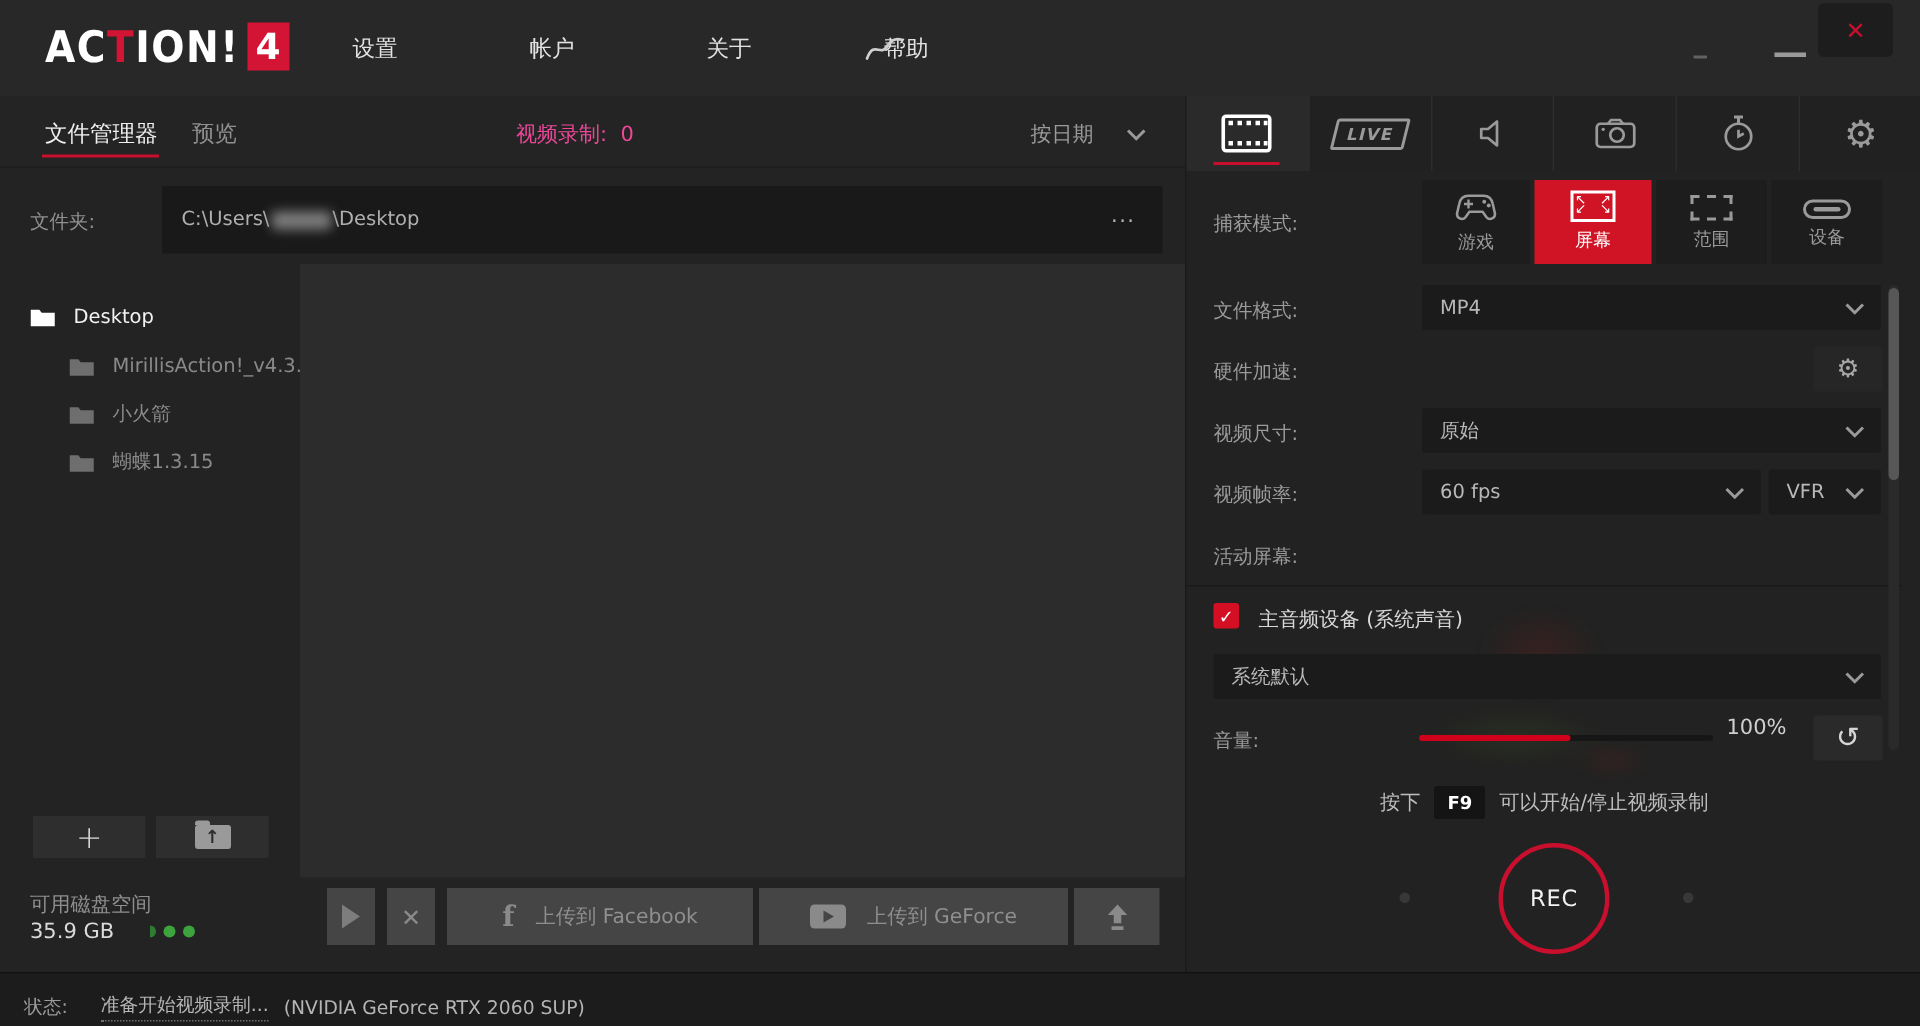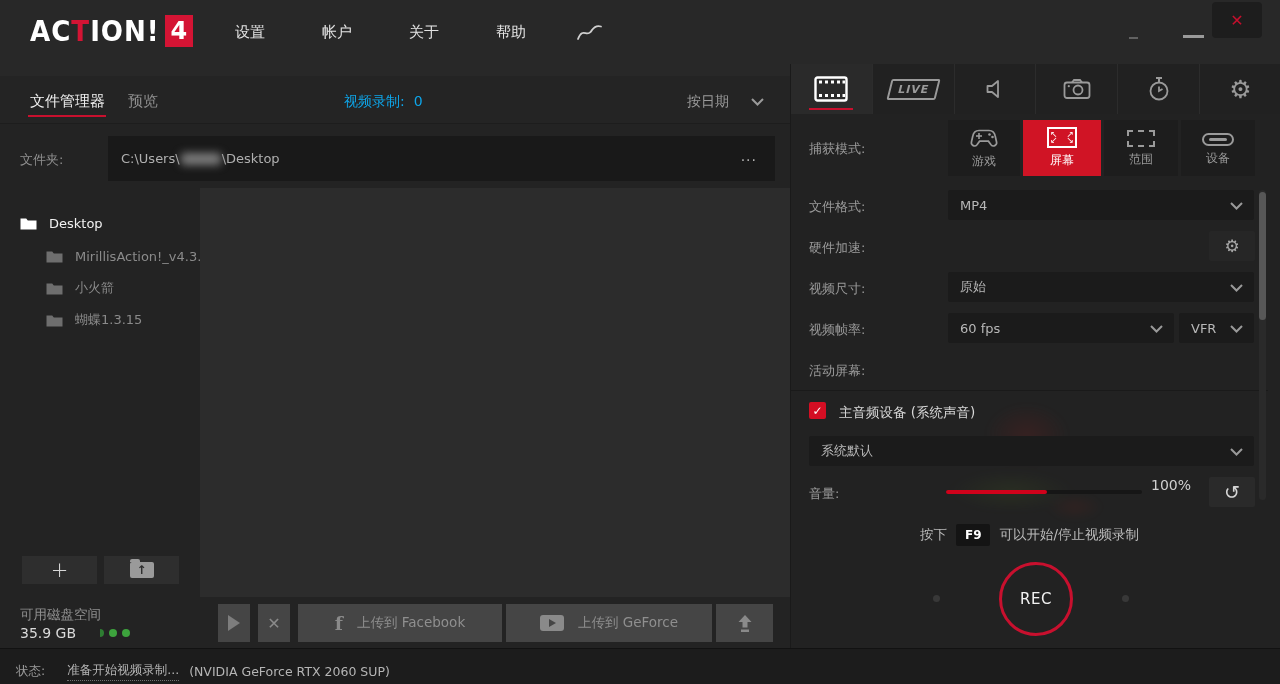--- a/index.html
+++ b/index.html
@@ -10,38 +10,38 @@
     color:#b5b5b5; font-size:13px; -webkit-font-smoothing:antialiased;
   }
 
   
   .topbar { position:absolute; left:0; top:0; width:1280px; height:64px; background:#282828; }
   .logo { position:absolute; left:30px; top:14px; display:flex; align-items:center; }
   .logo-text { font-size:29px; font-weight:bold; letter-spacing:1px; color:#fff; font-stretch:condensed; }
   .logo-text .red-t { color:#d41434; }
   .logo-badge { margin-left:5px; width:28px; height:32px; background:#d41434; color:#fff;
     font-size:24px; font-weight:bold; display:flex; align-items:center; justify-content:center; }
-  .topnav { position:absolute; left:235px; top:0; height:64px; display:flex; align-items:center; gap:57px; }
+  .topnav { position:absolute; left:235px; top:0; height:64px; display:flex; align-items:center; gap:88px; }
   .topnav .nav-item { color:#e2e2e2; font-size:15px; width:30px; text-align:center; cursor:default; }
   .pen-btn { position:absolute; left:576px; top:22px; width:28px; height:22px; }
   .win-dash-small { position:absolute; left:1129px; top:37px; width:9px; height:2px; background:#616161; }
   .win-dash-min { position:absolute; left:1183px; top:35px; width:21px; height:3px; background:#9a9a9a; }
   .win-close { position:absolute; right:18px; top:2px; width:50px; height:36px; background:#1d1d1d;
     border-radius:4px; display:flex; align-items:center; justify-content:center;
     color:#c50f2d; font-size:16px; font-weight:bold; }
 
   
-  .left-panel { position:absolute; left:0; top:76px; width:790px; height:584px; background:#232323;padding-left:38px; }
+  .left-panel { position:absolute; left:0; top:64px; width:790px; height:584px; background:#232323;padding-left:38px; }
   .lp-header { position:absolute; left:0; top:0; width:790px; height:48px; background:#242424; border-bottom:1px solid #1d1d1d; }
   .lp-tab { position:absolute; top:16px; font-size:15px; color:#8f8f8f; }
   .lp-tab.active { color:#f0f0f0; }
   .lp-tab1 { left:30px; }
   .lp-tab1::after { content:""; position:absolute; left:-2px; bottom:-6px; width:104%; height:2px; background:#c8102e; }
   .lp-tab2 { left:128px; }
-  .lp-recordings { position:absolute; left:344px; top:17px; color:#0ea5e9; font-size:14px; }
+  .lp-recordings { position:absolute; left:344px; top:17px; color:#ec4899; font-size:14px; }
   .lp-sort { position:absolute; right:26px; top:17px; display:flex; align-items:center; gap:22px; color:#9a9a9a; font-size:14px; }
   .lp-pathrow-label { position:absolute; left:20px; top:75px; color:#8f8f8f; }
   .lp-path-input { position:absolute; left:108px; top:60px; width:667px; height:45px; background:#191919;
     display:flex; align-items:center; padding-left:13px; color:#b0b0b0; font-size:13px; }
   .redacted { display:inline-block; width:40px; height:12px; margin:0 1px; background:#7d7d7d; filter:blur(4px); border-radius:3px; }
   .browse-dots { position:absolute; right:18px; top:12px; color:#b5b5b5; letter-spacing:1px; font-size:14px; }
 
   .tree-item { position:absolute; display:flex; align-items:center; gap:12px; height:16px; }
   .tree-item .label { font-size:13px; color:#8a8a8a; white-space:nowrap; }
   .tree-item.root .label { color:#f2f2f2; }

